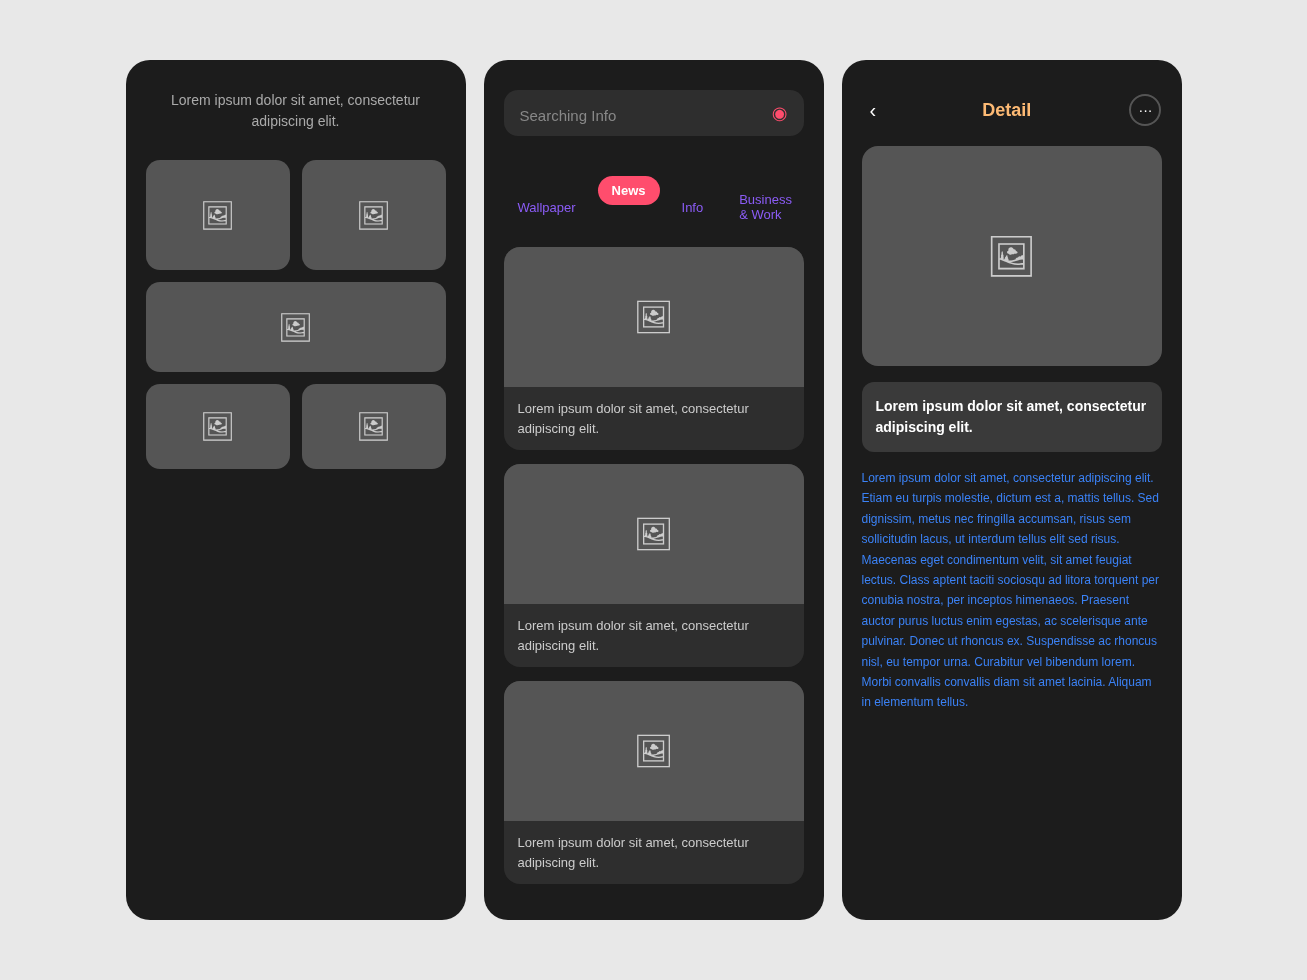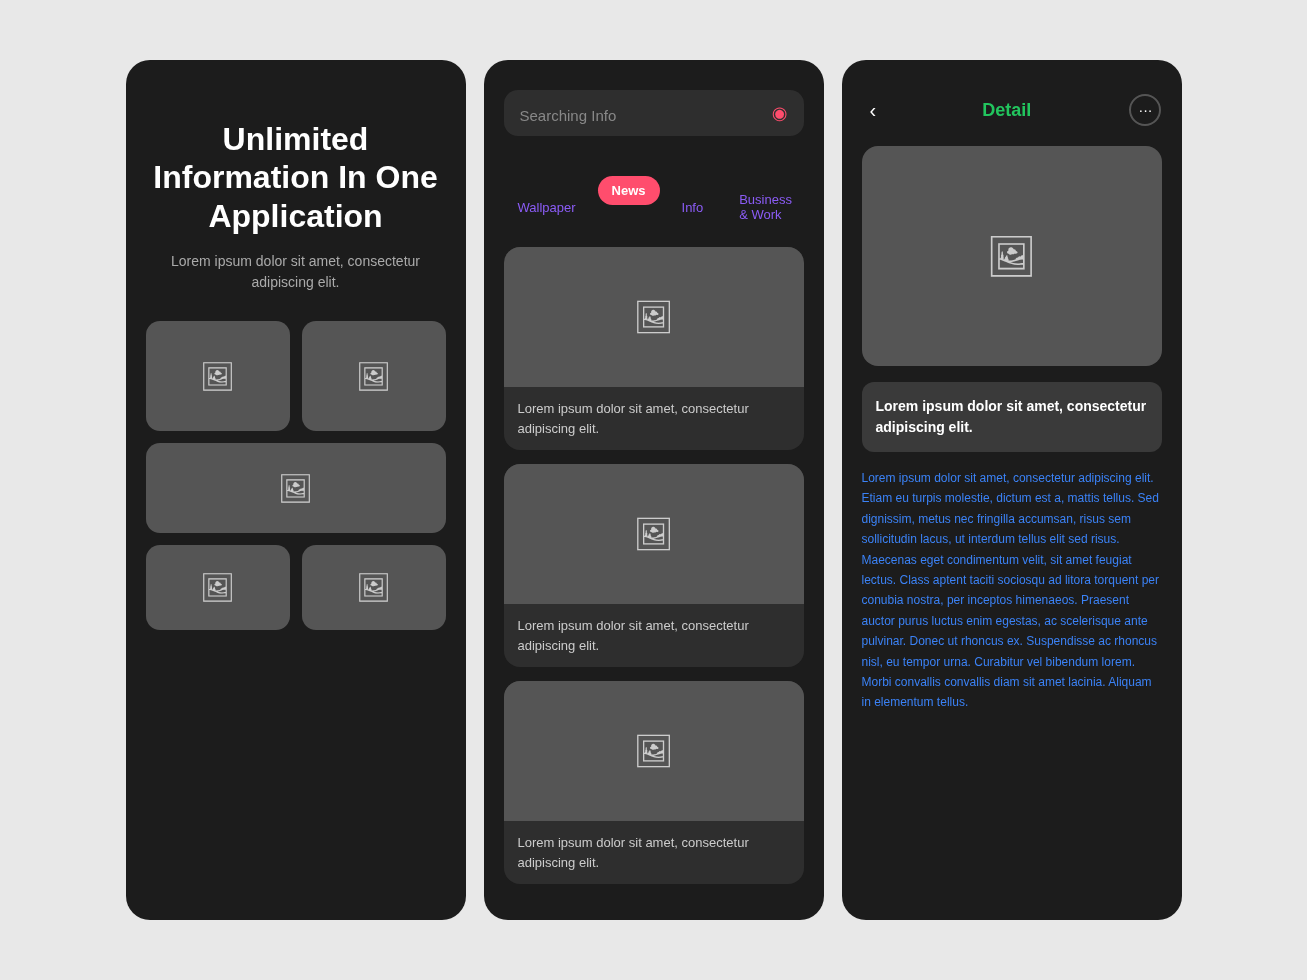--- a/index.html
+++ b/index.html
@@ -199,21 +199,21 @@
     }
 
     .screen3 .back-btn {
       color: #ffffff;
       font-size: 20px;
       cursor: pointer;
       padding: 4px 8px;
     }
 
     .screen3 .detail-title {
-      color: #22c55e;
+      color: #fdba74;
       font-size: 18px;
       font-weight: 600;
     }
 
     .screen3 .more-btn {
       color: #ffffff;
       font-size: 18px;
       cursor: pointer;
       width: 32px;
       height: 32px;
@@ -259,21 +259,20 @@
       font-size: 12px;
       line-height: 1.7;
     }
   </style>
 </head>
 <body>
 
 <div class="screens-container">
 
   <div class="phone-screen screen1">
-    <h1 class="hero-title">Unlimited Information In One Application</h1>
     <p class="hero-sub">Lorem ipsum dolor sit amet, consectetur adipiscing elit.</p>
 
     <div class="grid-container">
 
       <div class="grid-row">
         <div class="img-placeholder tall">
           <span class="img-icon">🖼</span>
         </div>
         <div class="img-placeholder tall">
           <span class="img-icon">🖼</span>

